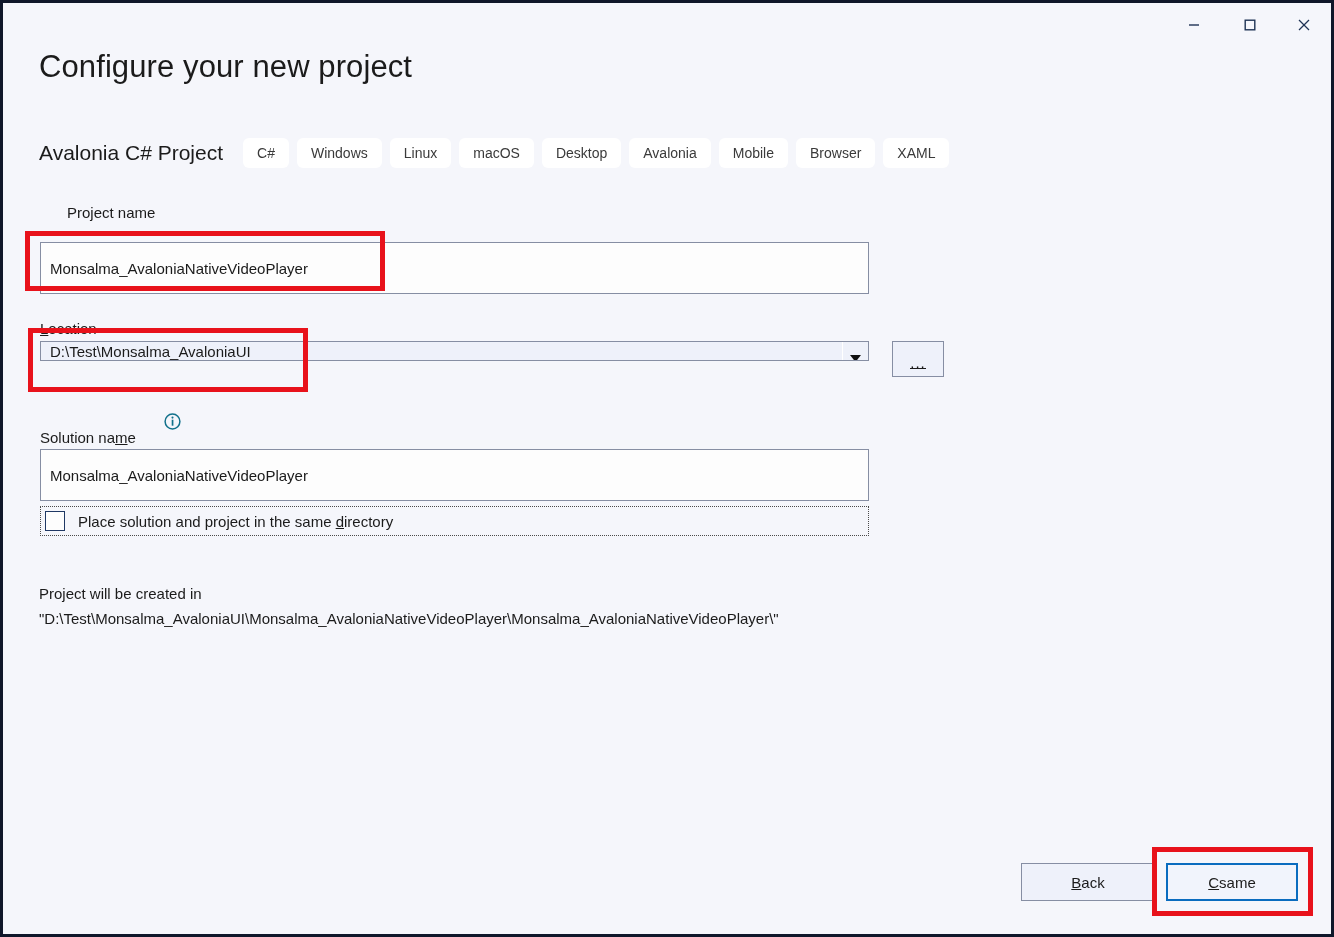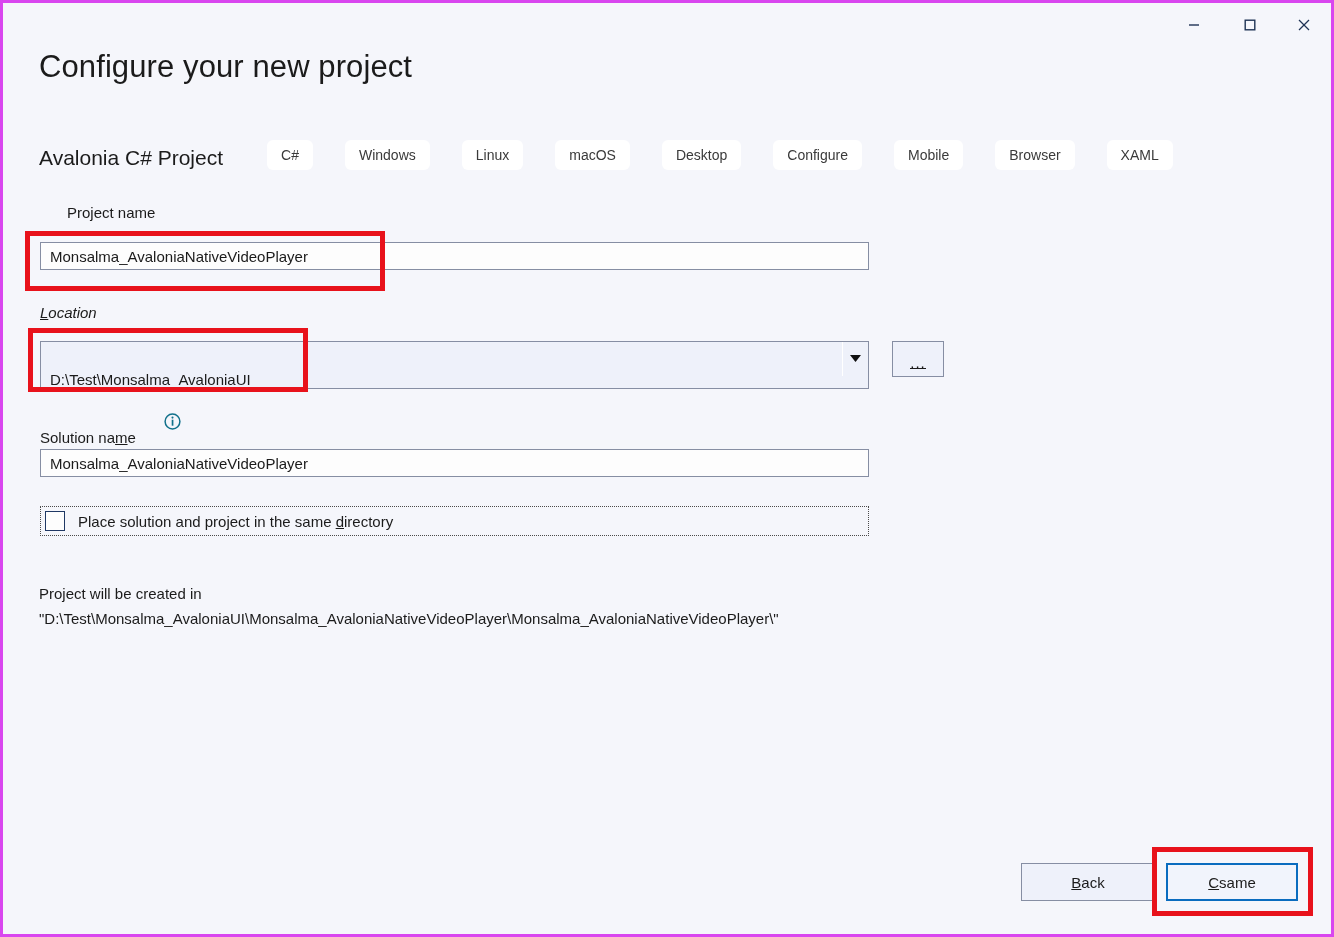--- a/index.html
+++ b/index.html
@@ -6,21 +6,21 @@
   html, body {
     margin: 0; padding: 0;
     width: 1334px; height: 937px;
     background: #ffffff;
     font-family: "Liberation Sans", sans-serif;
   }
   #window {
     position: relative;
     width: 1334px; height: 937px;
     background: #f5f6fb;
-    border: 3px solid #d946ef;
+    border: 3px solid #0f172a;
     overflow: hidden;
   }
 
   
   #titlebar {
     position: absolute; top: 0; left: 0;
     width: 1328px; height: 46px;
   }
   .wc {
     position: absolute; top: 0;
@@ -38,23 +38,22 @@
   #page-title {
     position: absolute; left: 36px; top: 46px;
     font-size: 31px; font-weight: 400; color: #1b1b1b;
     letter-spacing: 0.1px;
     white-space: nowrap;
   }
 
   
   #template-row {
     position: absolute; left: 36px; top: 133px;
-    display: flex; align-items: flex-end;
+    display: flex; align-items: center;
     height: 34px;
-    gap: 24px;
   }
   #template-name {
     font-size: 21px; color: #1b1b1b; white-space: nowrap;
     margin-right: 20px;
   }
   .pill {
     height: 30px;
     display: inline-flex; align-items: center; justify-content: center;
     padding: 0 14px;
     margin-right: 8px;
@@ -70,33 +69,33 @@
     position: absolute;
     font-size: 15px;
     color: #1b1b1b;
     white-space: nowrap;
   }
   .acc { text-decoration: underline; }
 
   
   .textbox {
     position: absolute;
-    height: 28px;
+    height: 52px;
     background: #fdfdfd;
     border: 1px solid #868ea3;
     display: flex; align-items: center;
     padding: 0 9px;
     font-size: 15px;
     color: #1b1b1b;
     white-space: nowrap;
     overflow: hidden;
   }
   .combobox {
     position: absolute;
-    height: 48px;
+    height: 20px;
     background: #eef1fa;
     border: 1px solid #868ea3;
     display: flex; align-items: flex-end;
     padding: 0 9px;
     font-size: 15px;
     color: #1b1b1b;
     white-space: nowrap;
     overflow: hidden;
   }
   .combo-arrow {
@@ -202,32 +201,32 @@
 
   <div id="page-title">Configure your new project</div>
 
   <div id="template-row">
     <div id="template-name">Avalonia C# Project</div>
     <div class="pill">C#</div>
     <div class="pill">Windows</div>
     <div class="pill">Linux</div>
     <div class="pill">macOS</div>
     <div class="pill">Desktop</div>
-    <div class="pill">Configure</div>
+    <div class="pill">Avalonia</div>
     <div class="pill">Mobile</div>
     <div class="pill">Browser</div>
     <div class="pill">XAML</div>
   </div>
 
   <div class="field-label" style="left:37px; top:201px;margin-left:27px;">Project name</div>
   <div class="textbox" style="left:37px; top:239px; width:829px;">
     <span>Monsalma_AvaloniaNativeVideoPlayer</span>
   </div>
 
-  <div class="field-label" style="left:37px; top:301px;font-style:italic;">
+  <div class="field-label" style="left:37px; top:317px;">
     <span class="acc">L</span><span>ocation</span>
   </div>
   <div class="combobox" style="left:37px; top:338px; width:829px;">
     <span>D:\Test\Monsalma_AvaloniaUI</span>
     <span class="combo-arrow">
       <svg width="11" height="8" viewBox="0 0 11 8">
         <polygon points="0,0 11,0 5.5,7" fill="#101010"></polygon>
       </svg>
     </span>
   </div>

